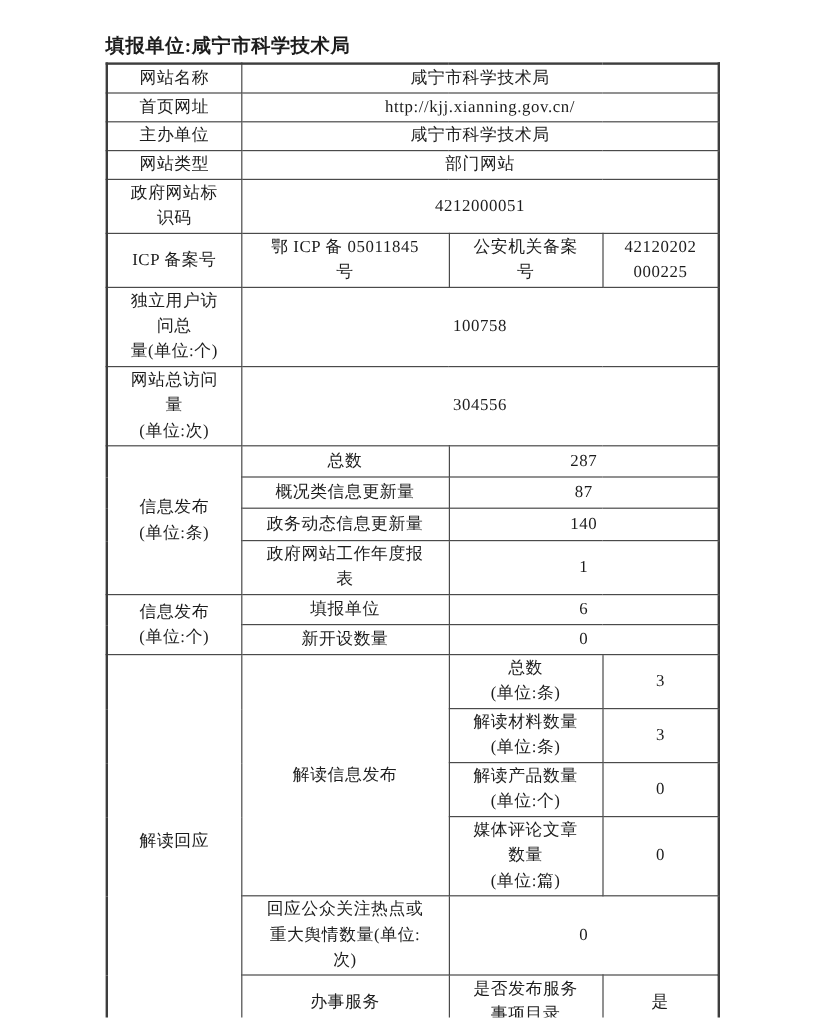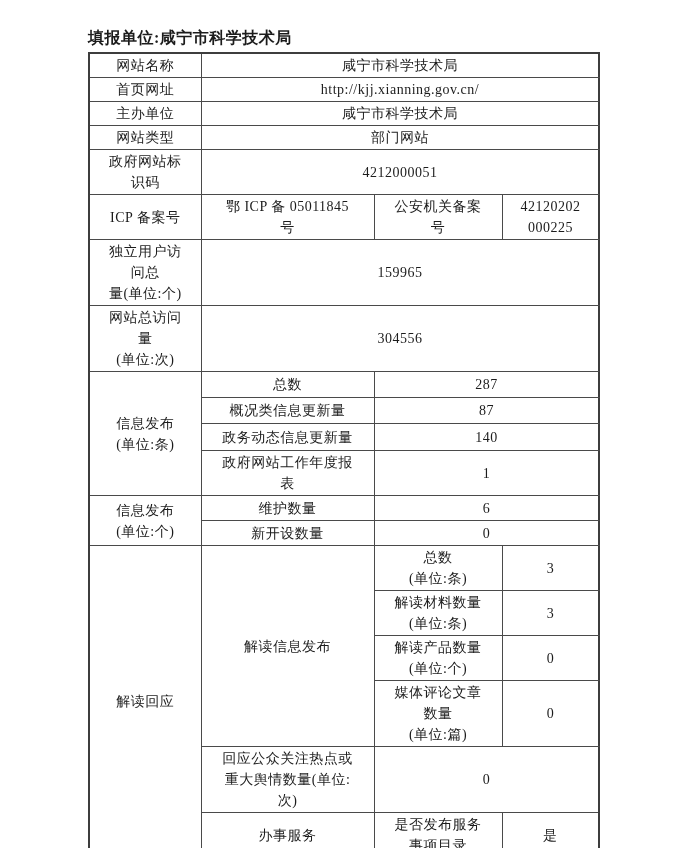--- a/index.html
+++ b/index.html
@@ -97,21 +97,21 @@
         </tr>
         <tr style="height:45px">
           <td>ICP 备案号</td>
           <td>鄂 ICP 备 05011845 号</td>
           <td>公安机关备案号</td>
           <td class="break-num">42120202000225</td>
         </tr>
         <tr style="height:45px">
           <td>独立用户访问总
 量(单位:个)</td>
-          <td colspan="3" class="num">159965</td>
+          <td colspan="3" class="num">100758</td>
         </tr>
         <tr style="height:43px">
           <td>网站总访问量
 (单位:次)</td>
           <td colspan="3" class="num">304556</td>
         </tr>
 
         <tr style="height:26px">
           <td rowspan="4">信息发布
 (单位:条)</td>
@@ -127,21 +127,21 @@
           <td colspan="2" class="num">140</td>
         </tr>
         <tr style="height:21px">
           <td>政府网站工作年度报表</td>
           <td colspan="2" class="num">1</td>
         </tr>
 
         <tr style="height:25px">
           <td rowspan="2">信息发布
 (单位:个)</td>
-          <td>维护数量</td>
+          <td>填报单位</td>
           <td colspan="2" class="num">6</td>
         </tr>
         <tr style="height:25px">
           <td>新开设数量</td>
           <td colspan="2" class="num">0</td>
         </tr>
 
         <tr style="height:41px">
           <td rowspan="6">解读回应</td>
           <td rowspan="4">解读信息发布</td>

